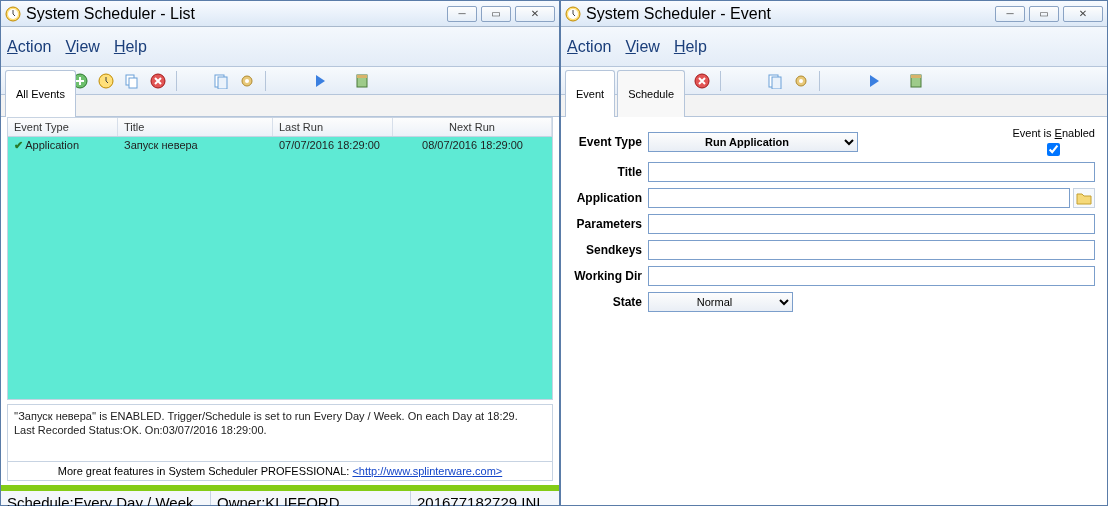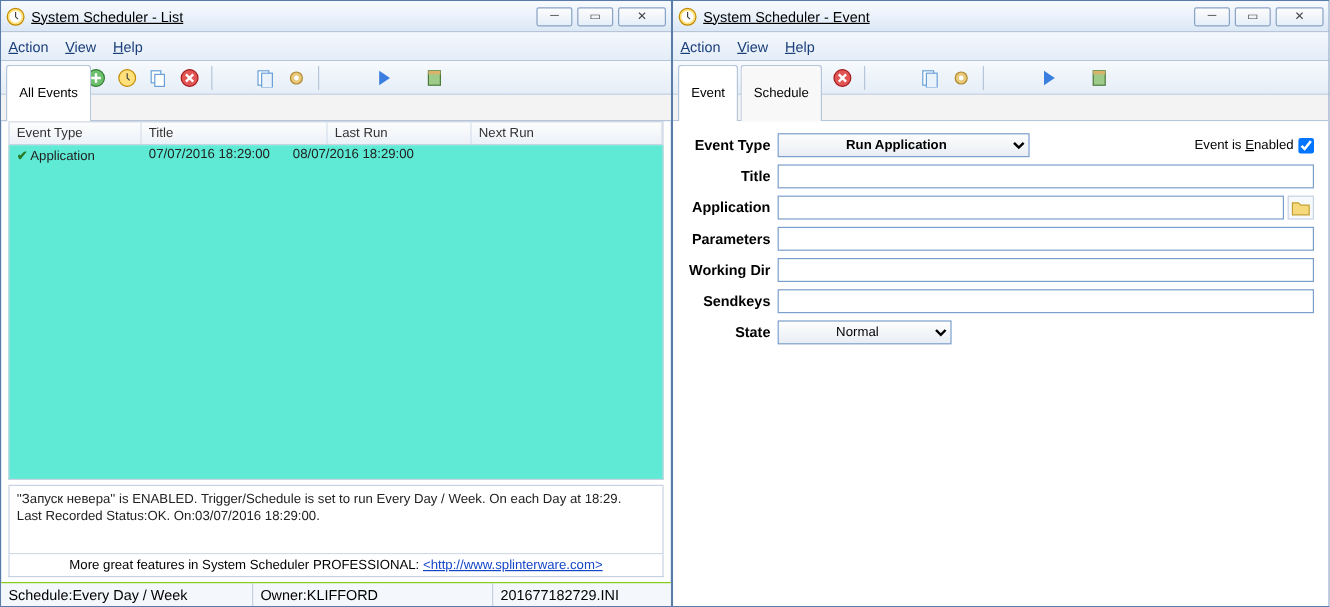--- a/index.html
+++ b/index.html
@@ -2,63 +2,63 @@
 <html><head>
 <meta charset="utf-8">
 <style>
 * { box-sizing: border-box; margin: 0; padding: 0; }
 body { font-family: "Segoe UI", Tahoma, sans-serif; font-size: 11px; background: #dde4ec; width: 1108px; height: 506px; display: flex; }
 .window { background: #fff; border: 1px solid #5a7ca8; display: flex; flex-direction: column; }
 .win1 { width: 560px; height: 506px; }
 .win2 { width: 548px; height: 506px; }
 .titlebar { height: 26px; background: linear-gradient(to bottom, #f8fbff, #dce8f6); display: flex; align-items: center; padding: 0 4px; border-bottom: 1px solid #a8b8cc; }
 .titlebar .app-icon { width: 16px; height: 16px; margin-right: 5px; }
-.titlebar .title { flex: 1; font-size: 12px; color: #000; text-decoration: underline; }
+.titlebar .title { flex: 1; font-size: 16px; color: #000; }
 .winctrls { display: flex; gap: 4px; }
 .winbtn { width: 30px; height: 16px; border: 1px solid #8aa3c4; background: linear-gradient(#fdfdfd,#e5eef8); border-radius: 2px; display: flex; align-items: center; justify-content: center; font-size: 10px; color: #444; cursor: default; }
 .winbtn.close { width: 40px; }
-.menubar { height: 24px; background: linear-gradient(#f4f8fd,#e3ecf7); border-bottom: 1px solid #b5c5da; display: flex; align-items: center; padding: 0 6px; gap: 14px; font-size: 12px; color: #1a3e7a; }
+.menubar { height: 40px; background: linear-gradient(#f4f8fd,#e3ecf7); border-bottom: 1px solid #b5c5da; display: flex; align-items: center; padding: 0 6px; gap: 14px; font-size: 16px; color: #1a3e7a; }
 .menubar span { cursor: default; }
 .menubar span u { text-decoration: underline; }
 .toolbar { height: 28px; background: linear-gradient(#f7fafd,#e5edf7); border-bottom: 1px solid #b5c5da; display: flex; align-items: center; padding: 0 6px; gap: 6px; }
 .tbtn { width: 20px; height: 20px; display: flex; align-items: center; justify-content: center; cursor: default; }
 .tsep { width: 1px; height: 20px; background: #b5c5da; margin: 0 2px; }
 .spacer { flex: 1; }
 .tabstrip { height: 22px; background: #f3f3f3; border-bottom: 1px solid #b5c5da; display: flex; align-items: flex-end; padding-left: 4px; }
 .tab { padding: 17px 10px; font-size: 11px; background: #f8f8f8; border: 1px solid #b5c5da; border-bottom: none; border-top-left-radius: 3px; border-top-right-radius: 3px; margin-right: 2px; position: relative; top: 1px; cursor: default; }
 .tab.active { background: #fff; z-index: 2; }
 .body1 { flex: 1; display: flex; flex-direction: column; padding: 0 6px 4px 6px; }
 .listhdr { display: flex; height: 20px; background: linear-gradient(#fdfdfd,#ecf1f8); border: 1px solid #c7d3e2; }
 .listhdr div { padding: 3px 6px; border-right: 1px solid #d7dfea; font-size: 11px; color: #333; }
 .col-et { width: 110px; }
 .col-ti { width: 155px; }
 .col-lr { width: 120px; }
-.col-nr { flex: 1; }
+.col-nr { flex: 1; text-align: center; }
 .listrow { display: flex; height: 18px; }
 .listrow div { padding: 2px 6px; font-size: 11px; color: #222; }
 .listarea { flex: 1; border: 1px solid #c7d3e2; border-top: none; background: #5eead4; overflow: hidden; }
 .infobox { border: 1px solid #c7d3e2; background: #fff; margin-top: 4px; padding: 4px 6px; height: 58px; font-size: 11px; color: #222; line-height: 1.3; }
 .promoline { border: 1px solid #c7d3e2; border-top: none; background: #fff; text-align: center; font-size: 11px; padding: 3px 0; }
 .promoline a { color: #1446c9; }
-.statusbar { height: 20px; border-top: 1px solid #84cc16; background: #f4f7fb; display: flex; font-size: 12px; }
+.statusbar { height: 20px; border-top: 6px solid #84cc16; background: #f4f7fb; display: flex; font-size: 15px; }
 .statusbar div { padding: 3px 6px; border-right: 1px solid #c7d3e2; }
 .statusbar .s1 { width: 210px; }
 .statusbar .s2 { width: 200px; }
 .statusbar .s3 { flex: 1; border-right: none; }
 
 .body2 { flex: 1; background: #fff; padding: 10px 12px 4px 12px; }
 .frow { display: flex; align-items: center; margin-bottom: 6px; }
 .flabel { width: 75px; text-align: right; padding-right: 6px; font-size: 12px; }
 .fbold { font-weight: bold; }
 .finput { flex: 1; height: 20px; border: 1px solid #7b9ecb; background: #fff; padding: 0 3px; font-size: 11px; }
 .fselect { height: 20px; border: 1px solid #7b9ecb; background: linear-gradient(#fdfdfd,#e9eef5); font-size: 11px; padding: 0 3px; text-align: center; }
 .fselect.bold { font-weight: bold; width: 210px; }
 .fselect.state { width: 145px; }
 .browsebtn { width: 22px; height: 20px; margin-left: 3px; display: flex; align-items: center; justify-content: center; border: 1px solid #c7d3e2; background: #f7fafd; cursor: default; }
-.enabled-check { display: flex; align-items: center; gap: 4px; font-size: 11px; }
+.enabled-check { display: flex; align-items: center; gap: 4px; font-size: 11px; flex-direction: column; }
 .enabled-check input { width: 13px; height: 13px; }
 .check { color: #2a7a2a; font-weight: bold; margin-right: 2px; }
 
 .ic { width: 16px; height: 16px; }
 </style>
 </head>
 <body>
 
 <div class="window win1">
   <div class="titlebar">
@@ -147,20 +147,21 @@
   <div class="body1">
     <div class="listhdr">
       <div class="col-et">Event Type</div>
       <div class="col-ti">Title</div>
       <div class="col-lr">Last Run</div>
       <div class="col-nr">Next Run</div>
     </div>
     <div class="listarea">
       <div class="listrow">
         <div class="col-et"><span class="check">✔</span><span>Application</span></div>
+        <div class="col-ti">Запуск невера</div>
         <div class="col-lr">07/07/2016 18:29:00</div>
         <div class="col-nr">08/07/2016 18:29:00</div>
       </div>
     </div>
     <div class="infobox">
       <div>''Запуск невера'' is ENABLED. Trigger/Schedule is set to run Every Day / Week. On each Day at 18:29.</div>
       <div>Last Recorded Status:OK. On:03/07/2016 18:29:00.</div>
     </div>
     <div class="promoline">
       <span>More great features in System Scheduler PROFESSIONAL: </span><a href="#">&lt;http://www.splinterware.com&gt;</a>
@@ -274,25 +275,25 @@
           <svg class="ic" viewBox="0 0 16 16">
             <path d="M1 4h5l2 2h7v8H1z" fill="#f5d97a" stroke="#c4a030"></path>
           </svg>
         </div>
     </div>
     <div class="frow">
       <div class="flabel fbold">Parameters</div>
       <input class="finput" value="" style="">
     </div>
     <div class="frow">
+      <div class="flabel fbold">Sendkeys</div>
+      <input class="finput" value="" style="">
+    </div>
+    <div class="frow">
       <div class="flabel fbold">Working Dir</div>
-      <input class="finput" value="" style="">
-    </div>
-    <div class="frow">
-      <div class="flabel fbold">Sendkeys</div>
       <input class="finput" value="" style="">
     </div>
     <div class="frow">
       <div class="flabel fbold">State</div>
       <select class="fselect state"><option>Normal</option></select>
     </div>
   </div>
 </div>
 
 </body></html>

